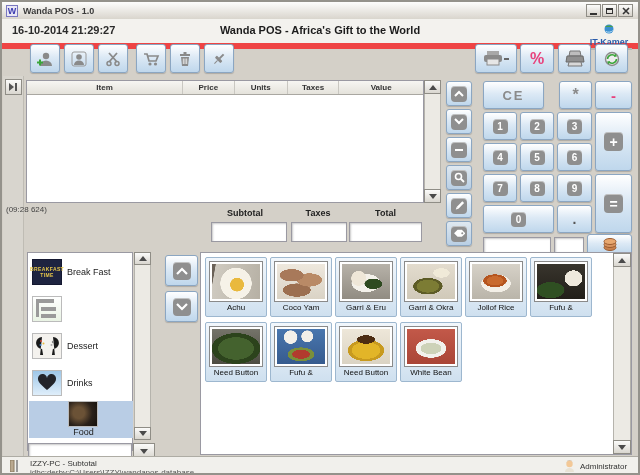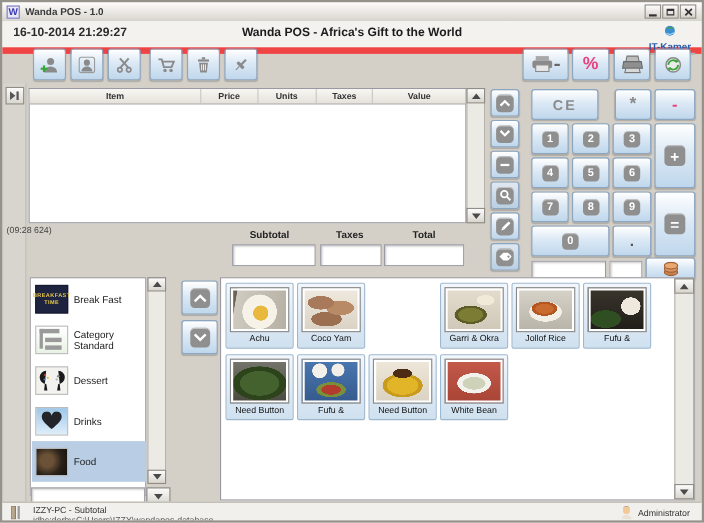--- a/index.html
+++ b/index.html
@@ -44,21 +44,21 @@
   .inset{box-sizing:border-box;background:#fff;border:1px solid #9a99a2;box-shadow:inset 1px 1px 2px rgba(0,0,0,.22);}
   .totlabel{font-size:9px;font-weight:bold;color:#222;text-align:center;}
   .ticketid{font-size:8px;color:#444;}
   .kce{font-size:13px;font-weight:bold;color:#8a8a8a;letter-spacing:2px;}
   .kstar{font-size:16px;font-weight:bold;color:#8a8a8a;}
   .kminus{font-size:15px;font-weight:bold;color:#e8417c;}
   .kdot{font-size:14px;font-weight:bold;color:#555;}
   
   .panel{box-sizing:border-box;background:#fff;border:1px solid #9a99a2;}
   .catrow{position:absolute;left:1px;width:104px;height:37px;display:flex;align-items:center;}
-  .catrow.sel{background:#b9cde5;}
+  .catrow.sel{background:#b9cde5;flex-direction:column;}
   .cicon{width:30px;height:26px;margin-left:3px;flex:0 0 auto;border:1px solid #bbb;box-sizing:border-box;}
   .clabel{font-size:9px;color:#222;margin-left:5px;}
   .ci-bf{background:#1e2440;display:flex;flex-direction:column;align-items:center;justify-content:center;border-color:#141830;}
   .ci-bf span{color:#e8c84a;font-size:5px;font-weight:bold;line-height:6px;letter-spacing:.4px;}
   .ci-food{background:radial-gradient(circle at 35% 45%,#6b5236 0 25%,#2a211a 60%,#14100c);}
   .ci-drinks{background:linear-gradient(#9ec7e8,#dfeefa);display:flex;align-items:center;justify-content:center;}
   .ci-dessert{background:#f4f2ee;display:flex;align-items:center;justify-content:center;}
   .ci-cat{background:linear-gradient(#ffffff,#e9f3e4);display:flex;align-items:center;justify-content:center;}
   
   .tile{box-sizing:border-box;width:62px;height:60px;border:1px solid #9db7cf;border-radius:2px;
@@ -349,21 +349,20 @@
       <div class="cicon ci-cat">
         <svg width="24" height="22">
             <g fill="#9a9a9a">
               <rect x="1" y="1" width="18" height="4"></rect>
               <rect x="1" y="1" width="3" height="18"></rect>
               <rect x="6" y="9" width="15" height="4"></rect>
               <rect x="6" y="16" width="15" height="4"></rect>
             </g>
           </svg>
       </div>
-      <div class="clabel">Category Standard</div>
     </div>
     <div class="catrow" style="top:74px;">
       <div class="cicon ci-dessert">
         <svg width="26" height="22">
           <path d="M8,2 a6,6 0 1 0 0.1,12 l1,6 h-3 Z" fill="#1a1a1a"></path>
           <path d="M19,2 a6,6 0 1 1 -0.1,12 l-1,6 h3 Z" fill="#1a1a1a"></path>
           <circle cx="7" cy="6" r="1" fill="#d04a3a"></circle>
             <circle cx="9.5" cy="8.5" r="1" fill="#e8b93c"></circle>
             <circle cx="6.5" cy="10" r="1" fill="#3a7ac0"></circle>
           <circle cx="19" cy="7" r="1.2" fill="#888"></circle>
@@ -424,20 +423,24 @@
     </div>
 
   <div class="abs tile" style="left:203px;top:255px;">
     <div class="pimg img-achu"></div>
     <div class="plabel">Achu</div>
   </div>
   <div class="abs tile" style="left:268px;top:255px;">
     <div class="pimg img-cocoyam"></div>
     <div class="plabel">Coco Yam</div>
   </div>
+  <div class="abs tile" style="left:333px;top:255px;">
+    <div class="pimg img-garrieru"></div>
+    <div class="plabel">Garri &amp; Eru</div>
+  </div>
   <div class="abs tile" style="left:398px;top:255px;">
     <div class="pimg img-garriokra"></div>
     <div class="plabel">Garri &amp; Okra</div>
   </div>
   <div class="abs tile" style="left:463px;top:255px;">
     <div class="pimg img-jollof"></div>
     <div class="plabel">Jollof Rice</div>
   </div>
   <div class="abs tile" style="left:528px;top:255px;">
     <div class="pimg img-fufu1"></div>

